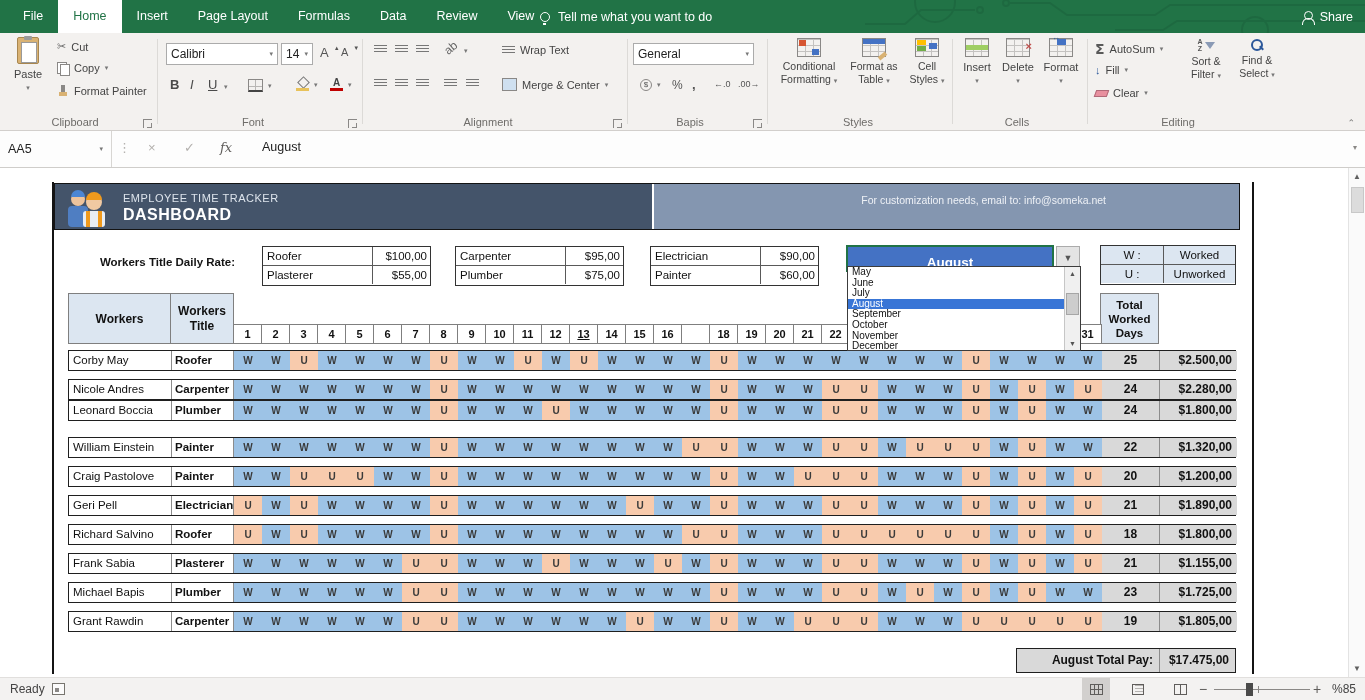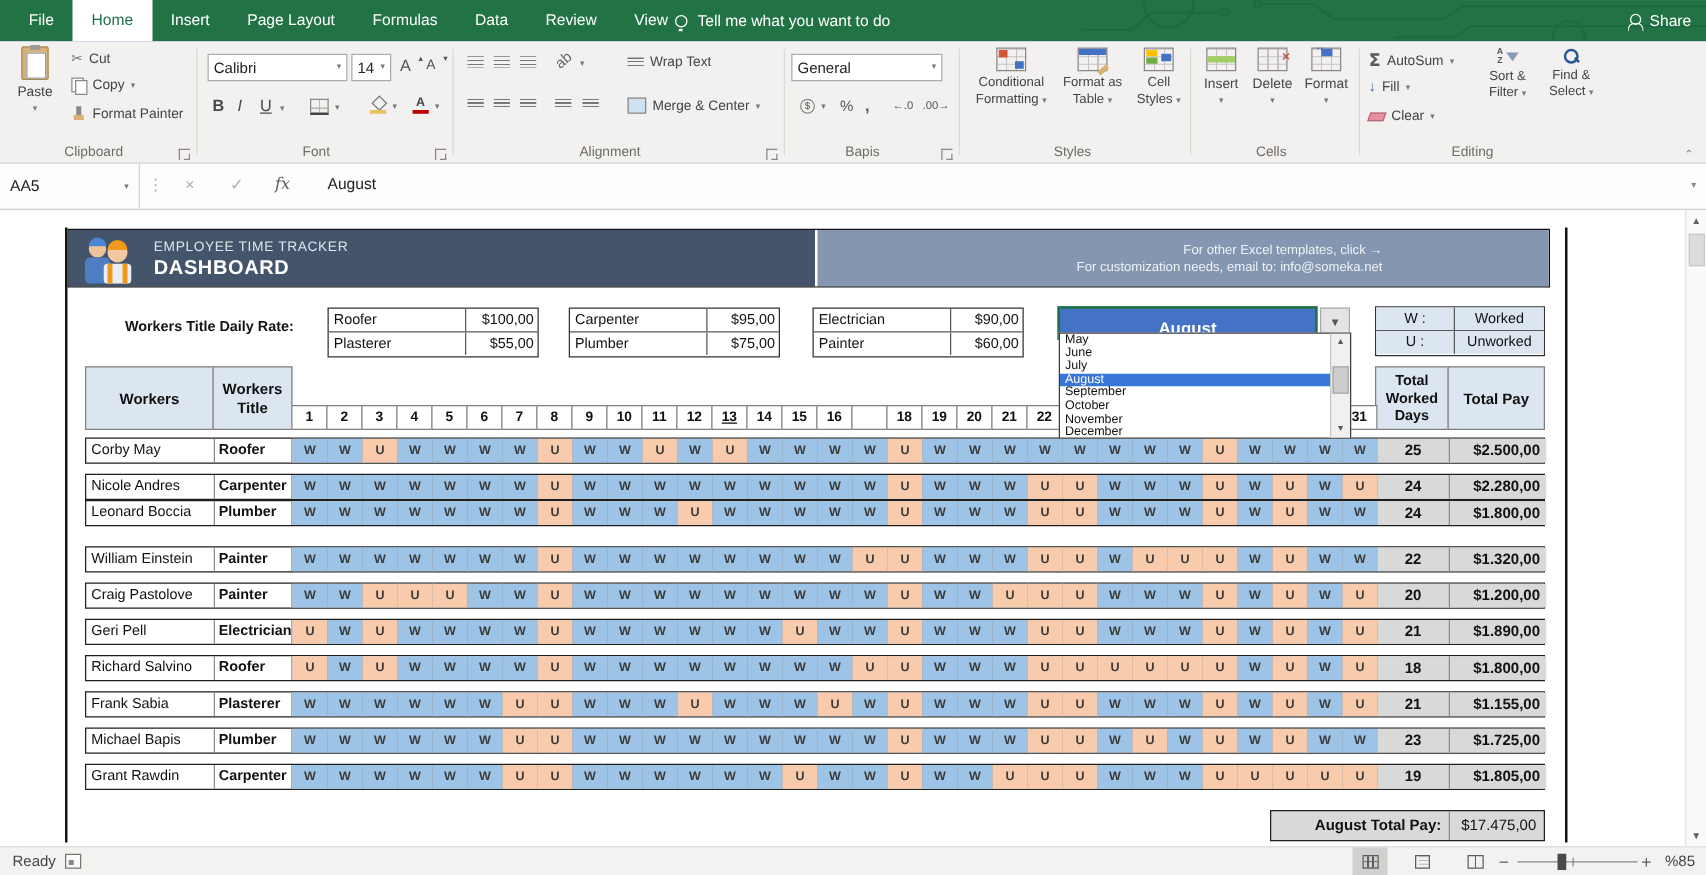--- a/index.html
+++ b/index.html
@@ -1,17 +1,17 @@
 <!DOCTYPE html>
 <html><head>
 <meta charset="utf-8">
 <style>
 *{margin:0;padding:0;box-sizing:border-box;font-family:"Liberation Sans","DejaVu Sans",sans-serif}
 body{background:#888}
-.app{position:relative;width:1365px;height:700px;background:#8b5cf6;overflow:hidden}
+.app{position:relative;width:1365px;height:700px;background:#b91c1c;overflow:hidden}
 
 .tabbar{position:absolute;left:0;top:0;width:100%;height:33px;background:#217346;color:#fff;font-size:12.5px}
 .decor{position:absolute;right:0;top:0;opacity:.45;pointer-events:none}
 .tabs{position:absolute;left:8px;top:0;display:flex;height:33px}
 .tab{padding:0 15px;line-height:33px;white-space:nowrap}
 .tab.active{background:#fff;color:#217346}
 .tellme{position:absolute;left:540px;top:0;height:33px;display:flex;align-items:center;gap:8px}
 .bulb{width:10px;height:10px;border:1.5px solid #fff;border-radius:50%;position:relative}
 .bulb::after{content:"";position:absolute;left:2.2px;top:10px;width:3px;height:2.5px;background:#fff}
 .sharebox{position:absolute;right:12px;top:0;height:33px;display:flex;align-items:center;gap:6px}
@@ -100,21 +100,21 @@
 .mcombo-btn{position:absolute;left:1056px;top:78px;width:24px;height:25px;background:#e4e4e4;border:1px solid #ababab;text-align:center;font-size:9px;color:#555;line-height:23px;z-index:5}
 .mlist{position:absolute;left:847px;top:98px;width:234px;height:85px;background:#fff;border:1px solid #3c3c3c;z-index:30}
 .mitem{height:10.6px;font-size:10px;line-height:10.6px;padding-left:4px;color:#111;white-space:nowrap}
 .mitem.sel{background:#3875D6;color:#fff}
 .mscroll{position:absolute;right:0;top:0;width:16px;height:83px;background:#F0F0F0;border-left:1px solid #c6c6c6}
 .mup,.mdown{position:absolute;left:0;width:15px;height:13px;text-align:center;font-size:7px;color:#555;line-height:13px}
 .mdown{bottom:0}
 .mthumb{position:absolute;left:1px;top:26px;width:13px;height:22px;background:#CDCDCD;border:1px solid #a6a6a6}
 .ftotal{position:absolute;left:1016px;top:480px;width:220px;height:25px;border:1px solid #1f1f1f;background:#D9D9D9;z-index:2}
 .ftlabel{position:absolute;left:0;top:0;width:143px;height:23px;border-right:1px solid #8c8c8c;font-size:12px;font-weight:bold;text-align:right;line-height:23px;padding-right:6px;color:#111}
-.ftvalue{position:absolute;left:143px;top:0;width:75px;height:23px;font-size:12px;font-weight:normal;text-align:right;line-height:23px;padding-right:6px;color:#111}
+.ftvalue{position:absolute;left:143px;top:0;width:75px;height:23px;font-size:12px;font-weight:bold;text-align:right;line-height:23px;padding-right:6px;color:#111}
 .vscroll{position:absolute;left:1348px;top:0;width:17px;height:509px;background:#fafafa;border-left:1px solid #e3e3e3;z-index:40}
 .vs-up,.vs-down{position:absolute;left:0;width:16px;height:17px;text-align:center;font-size:8px;color:#606060;line-height:17px}
 .vs-down{bottom:0}
 .vs-thumb{position:absolute;left:1.5px;top:19px;width:13px;height:26px;background:#dcdcdc;border:1px solid #c8c8c8}
 
 .sbar{position:absolute;left:0;top:677px;width:100%;height:23px;background:#F3F2F1;border-top:1px solid #E1DFDD;font-size:12px;color:#444}
 .ready{position:absolute;left:10px;top:4px}
 .macro{position:absolute;left:52px;top:5px;width:13px;height:12px;border:1px solid #77756f;background:#fbfbfb}
 .macro::after{content:"";position:absolute;left:2px;bottom:2px;width:4px;height:4px;background:#8a8886}
 .viewbtn{position:absolute;top:0;width:28px;height:22px;display:flex;align-items:center;justify-content:center}
@@ -400,21 +400,20 @@
           <path d="M23 14 a8 8 0 0 1 16 0 z" fill="#f09a1d"></path>
           <rect x="20" y="25" width="22" height="16" rx="3" fill="#e8edf4"></rect>
           <rect x="23" y="25" width="4" height="16" fill="#f09a1d"></rect>
           <rect x="35" y="25" width="4" height="16" fill="#f09a1d"></rect>
         </svg>
         <div class="dtitle1" style="left:68px">EMPLOYEE TIME TRACKER</div>
         <div class="dtitle2" style="left:68px">DASHBOARD</div>
       </div>
       <div class="band-blue">
         <div class="promo" style="left:40px">
-          <div>For other Excel templates, click →</div>
           <div>For customization needs, email to: info@someka.net</div>
         </div>
 
       </div>
     </div>
 
     <div class="rlabel">Workers Title Daily Rate:</div>
     <div id="rates">
         <div class="rtable" style="left: 262px;">
           <div class="rrow">
@@ -488,21 +487,20 @@
         <div class="dayhead" style="left: 877px;">24</div>
         <div class="dayhead" style="left: 905px;">25</div>
         <div class="dayhead" style="left: 933px;">26</div>
         <div class="dayhead" style="left: 961px;">27</div>
         <div class="dayhead" style="left: 989px;">28</div>
         <div class="dayhead" style="left: 1017px;">29</div>
         <div class="dayhead" style="left: 1045px;">30</div>
         <div class="dayhead" style="left: 1073px;">31</div>
       </div>
     <div class="hdr" style="left:1100px;top:125px;width:59px;height:51px;font-size:11.5px;line-height:14px">Total Worked Days</div>
-    <div class="hdr" style="left:1158px;top:125px;width:78px;height:51px;font-size:12px">Total Pay</div>
 
     <div id="rows">
         <div class="wrow" style="top: 182px;">
           <div class="cell cname" style="left: 0px; width: 103px;">Corby May</div>
           <div class="cell ctitle" style="left: 103px; width: 62px;">Roofer</div>
           <div class="cell cday w" style="left: 165px; width: 29px;">W</div>
           <div class="cell cday w" style="left: 193px; width: 29px;">W</div>
           <div class="cell cday u" style="left: 221px; width: 29px;">U</div>
           <div class="cell cday w" style="left: 249px; width: 29px;">W</div>
           <div class="cell cday w" style="left: 277px; width: 29px;">W</div>

